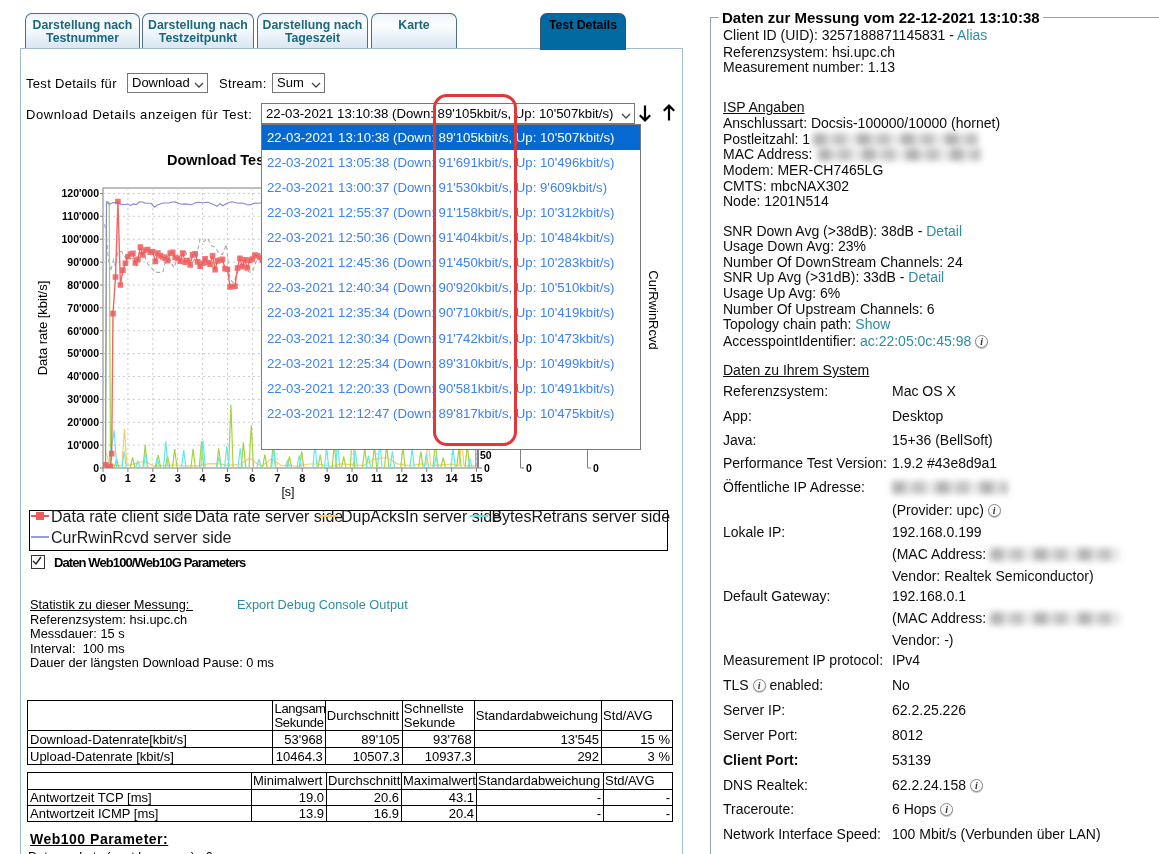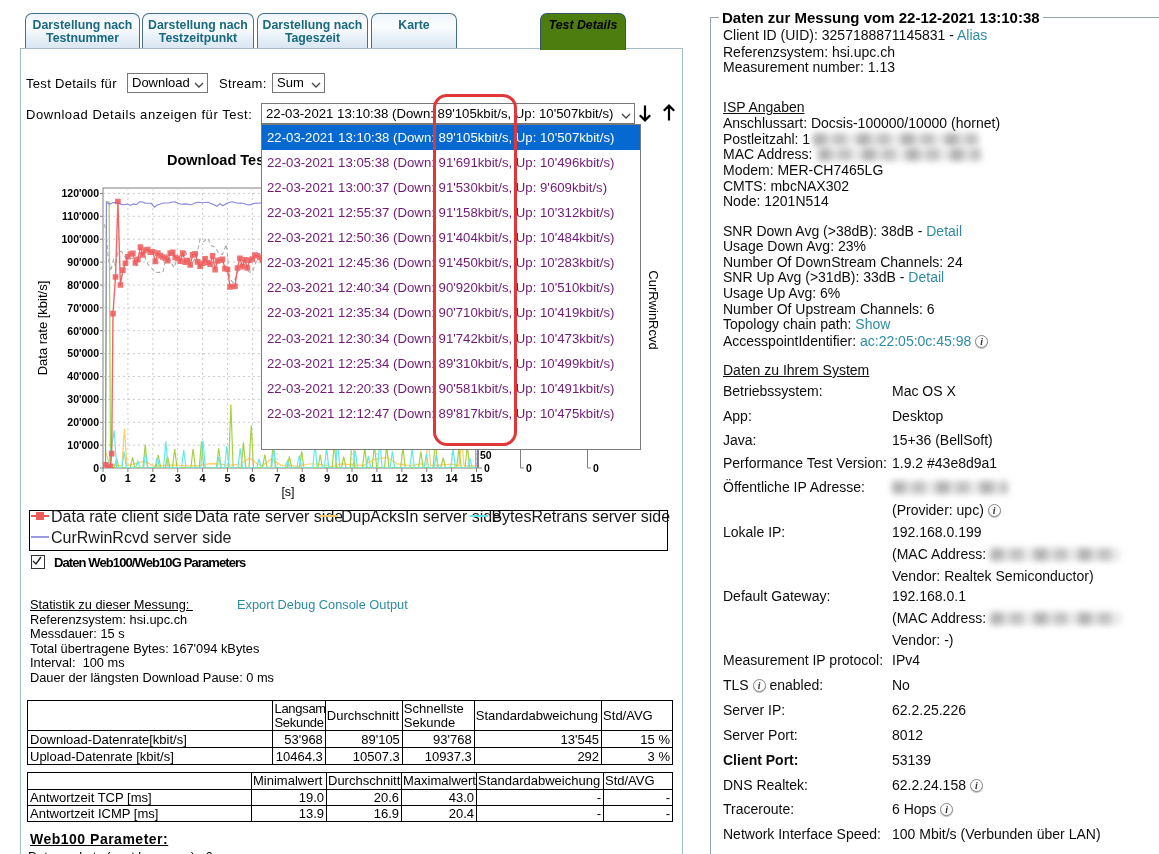--- a/index.html
+++ b/index.html
@@ -6,38 +6,38 @@
 html,body { background:#fff; }
 body { width:1159px; height:854px; overflow:hidden; position:relative;
   font-family:"Liberation Sans", sans-serif; color:#000; }
 .abs { position:absolute; }
 .teal { color:#2e8ca0; }
 .lgt { font-size:16px; color:#1a1a1a; line-height:16px; }
 
 .tab { position:absolute; top:13px; height:35px; border:1.5px solid #48708a; border-bottom:none;
   border-radius:7px 7px 0 0; background:linear-gradient(#eef4fa, #fbfdfe 35%, #d9e6f2);
   color:#19697f; font-weight:bold; font-size:12.3px; text-align:center; line-height:13.2px; padding-top:4.5px; }
-.tab.active { background:#4d7c0f; border-color:#2f566b; color:#000; height:37px; z-index:30;font-style:italic; }
+.tab.active { background:#0369a1; border-color:#2f566b; color:#000; height:37px; z-index:30; }
 
 #lfs { position:absolute; left:20px; top:48px; width:663px; height:900px;
   border:1px solid #a4bac8; border-bottom:none; }
 #rfs { position:absolute; left:710px; top:17px; width:600px; height:900px;
   border:1px solid #97a1a9; border-right:none; border-bottom:none; }
 #rleg { position:absolute; left:719px; top:9px; background:#fff; padding:0 3px;
   font-size:15px; font-weight:bold; z-index:5; }
 
 .ctl { font-size:13px; letter-spacing:0.3px; }
 .sel { position:absolute; border:1px solid #767676; background:#fff; font-size:13px; white-space:nowrap; overflow:hidden; }
 .sel .chev { position:absolute; right:1px; top:1px; bottom:1px; width:14px; background:#fff;
   color:#444; text-align:center; }
 .chev svg { margin-top:6px; }
 
 #ddl { position:absolute; left:261px; top:124px; width:380px; height:326px; background:#fff;
   border:1px solid #7a7a7a; z-index:20; font-size:13.2px; }
-#ddl .row { height:25.07px; line-height:25.07px; padding-left:5px; white-space:nowrap; color:#701a75; }
+#ddl .row { height:25.07px; line-height:25.07px; padding-left:5px; white-space:nowrap; color:#3b82f6; }
 #ddl .row.hl { background:#0669d2; color:#fff; }
 
 #redbox { position:absolute; left:433px; top:94px; width:84px; height:352px;
   border:3px solid #e23739; border-radius:14px; z-index:25; }
 
 #legend { position:absolute; left:29px; top:510px; width:639px; height:41px; border:1.5px solid #000;
   font-size:13px; color:#1a1a1a; padding:2px 0 0 4px; line-height:19px; white-space:nowrap; }
 
 #stats { position:absolute; left:30px; top:598px; font-size:12.8px; line-height:14.55px; width:600px; }
 
@@ -264,21 +264,20 @@
   <svg width="12" height="12" viewBox="0 0 12 12" style="position:absolute;left:-1px;top:-1px;">
       <path d="M2 6l3 3 5-7" fill="none" stroke="#222" stroke-width="1.4"></path>
     </svg>
 </div>
 <div class="abs" style="left:54px; top:555px; font-size:13px; font-weight:bold; letter-spacing:-0.9px;">Daten Web100/Web10G Parameters</div>
 
 <div id="stats">
   <div><span style="text-decoration:underline;">Statistik zu dieser Messung:&nbsp;</span><span class="teal" style="position:absolute; left:207px; white-space:nowrap;">Export Debug Console Output</span></div>
   <div>Referenzsystem: hsi.upc.ch</div>
   <div>Messdauer: 15 s</div>
-  <div>Total übertragene Bytes: 167'094 kBytes</div>
   <div>Interval:&nbsp; 100 ms</div>
   <div>Dauer der längsten Download Pause: 0 ms</div>
 </div>
 
 <table class="t" style="left:27px; top:700px; width:646px;">
   <tbody>
       <tr class="h" style="height:30px;">
     <td style="width:239px;"></td>
     <td style="width:51px; letter-spacing:-0.3px;">Langsamste Sekunde</td>
     <td style="width:75px;">Durchschnitt</td>
@@ -312,21 +311,21 @@
     <td style="width:75px;">Minimalwert</td>
     <td style="width:75px;">Durchschnitt</td>
     <td style="width:75px;">Maximalwert</td>
     <td style="width:127px;">Standardabweichung</td>
     <td style="width:69px;">Std/AVG</td>
   </tr>
   <tr style="height:16px;">
         <td>Antwortzeit TCP [ms]</td>
         <td class="num">19.0</td>
         <td class="num">20.6</td>
-        <td class="num">43.0</td>
+        <td class="num">43.1</td>
         <td class="num">-</td>
         <td class="num">-</td>
       </tr>
   <tr style="height:16px;">
         <td>Antwortzeit ICMP [ms]</td>
         <td class="num">13.9</td>
         <td class="num">16.9</td>
         <td class="num">20.4</td>
         <td class="num">-</td>
         <td class="num">-</td>
@@ -350,21 +349,21 @@
 <div class="rline" style="top:222.5px;">SNR Down Avg (&gt;38dB): 38dB - <span class="teal">Detail</span></div>
 <div class="rline" style="top:238px;">Usage Down Avg: 23%</div>
 <div class="rline" style="top:253.5px;">Number Of DownStream Channels: 24</div>
 <div class="rline" style="top:269px;">SNR Up Avg (&gt;31dB): 33dB - <span class="teal">Detail</span></div>
 <div class="rline" style="top:285px;">Usage Up Avg: 6%</div>
 <div class="rline" style="top:300.5px;">Number Of Upstream Channels: 6</div>
 <div class="rline" style="top:316px;">Topology chain path: <span class="teal">Show</span></div>
 <div class="rline" style="top:332.5px;">AccesspointIdentifier: <span class="teal">ac:22:05:0c:45:98</span> <span class="info">i</span></div>
 <div class="rline" style="top:362px; text-decoration:underline;">Daten zu Ihrem System</div>
 
-<div class="rline" style="top:383px;">Betriebssystem:</div>
+<div class="rline" style="top:383px;">Referenzsystem:</div>
 <div class="rline" style="top:383px; left:892px;">Mac OS X</div>
 <div class="rline" style="top:408px;">App:</div>
 <div class="rline" style="top:408px; left:892px;">Desktop</div>
 <div class="rline" style="top:432px;">Java:</div>
 <div class="rline" style="top:432px; left:892px;">15+36 (BellSoft)</div>
 <div class="rline" style="top:455px;">Performance Test Version:</div>
 <div class="rline" style="top:455px; left:892px;">1.9.2 #43e8d9a1</div>
 <div class="rline" style="top:478.5px;">Öffentliche IP Adresse:</div>
 <div class="rline" style="top:478.5px; left:892px;"><span class="blur" style="width:116px;"></span></div>
 <div class="rline" style="top:502px; left:892px;">(Provider: upc) <span class="info">i</span></div>

